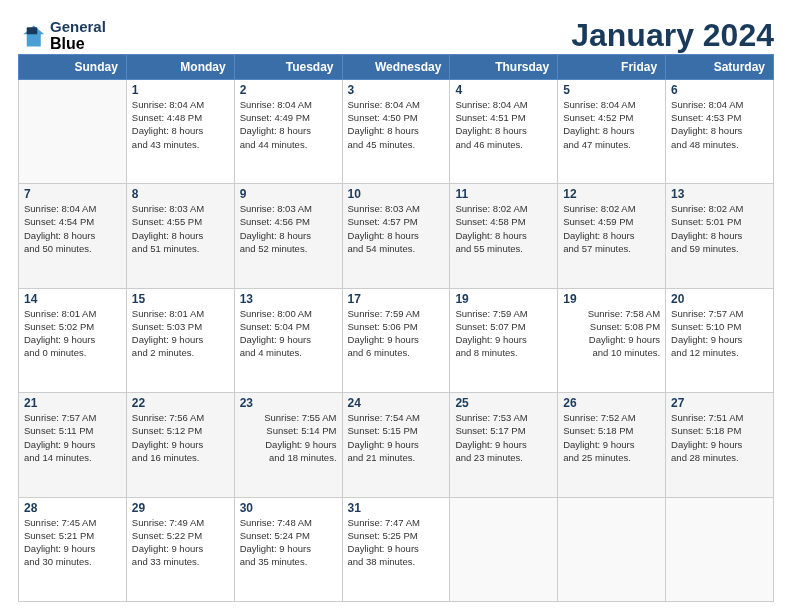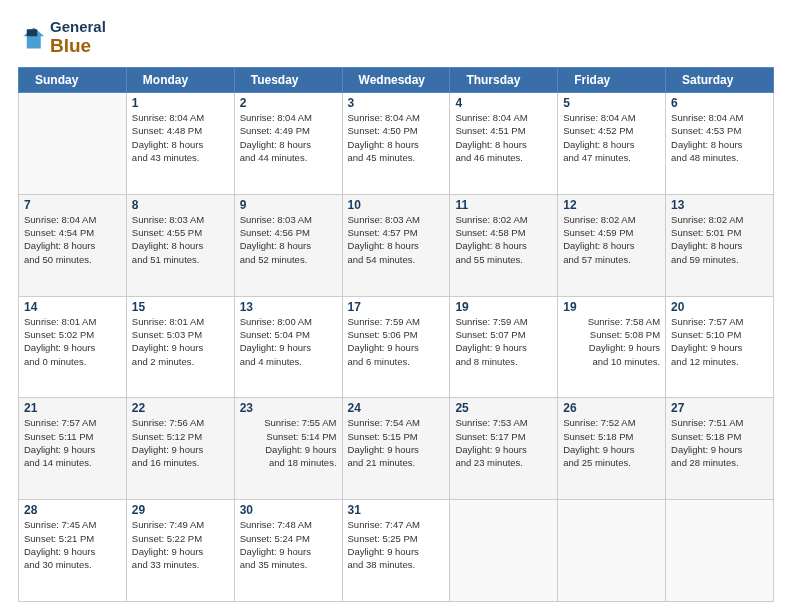--- a/index.html
+++ b/index.html
@@ -14,21 +14,20 @@
       width: 792px;
       height: 612px;
       padding: 18px 18px 10px 18px;
       display: flex;
       flex-direction: column;
     }
     .header {
       display: flex;
       justify-content: space-between;
       align-items: flex-start;
-      margin-bottom: 10px;
     }
     .logo {
       display: flex;
       align-items: center;
       gap: 4px;
     }
     .logo-icon {
       width: 28px;
       height: 28px;
     }
@@ -49,22 +48,22 @@
     .calendar-table {
       width: 100%;
       border-collapse: collapse;
       flex: 1;
     }
     .calendar-table th {
       background: #3a6ea8;
       color: #fff;
       font-size: 12px;
       font-weight: bold;
-      padding: 5px 16px;
-      text-align: left;
+      padding: 5px 8px;
+      text-align: right;
       border: 1px solid #5588c0;
     }
     .calendar-table td {
       border: 1px solid #ccc;
       vertical-align: top;
       padding: 3px 5px;
       width: calc(100% / 7);
       height: 85px;
       background: #fff;
     }
@@ -91,24 +90,25 @@
 
 <div class="page">
   <div class="header">
     <div class="logo">
       <svg class="logo-icon" viewBox="0 0 32 32">
         <polygon points="18,4 30,14 26,14 26,28 10,28 10,14 6,14" fill="#4a9fd4"></polygon>
         <rect x="10" y="6" width="12" height="8" fill="#1a3a5c" rx="1"></rect>
       </svg>
       <div>
         <div style="font-size:15px;font-weight:bold;color:#1a3a5c;line-height:1.15;">General</div>
-        <div style="font-size:19px;font-weight:bold;color:#a16207;line-height:1.15;">Blue</div>
+        <div style="font-size:16px;font-weight:bold;color:#000000;line-height:1.15;">Blue</div>
       </div>
     </div>
     <div class="title-block">
+      <div class="main-title">January 2024</div>
     </div>
   </div>
 
   <table class="calendar-table">
     <thead>
       <tr id="header-row">
           <th>Sunday</th>
           <th>Monday</th>
           <th>Tuesday</th>
           <th>Wednesday</th>

